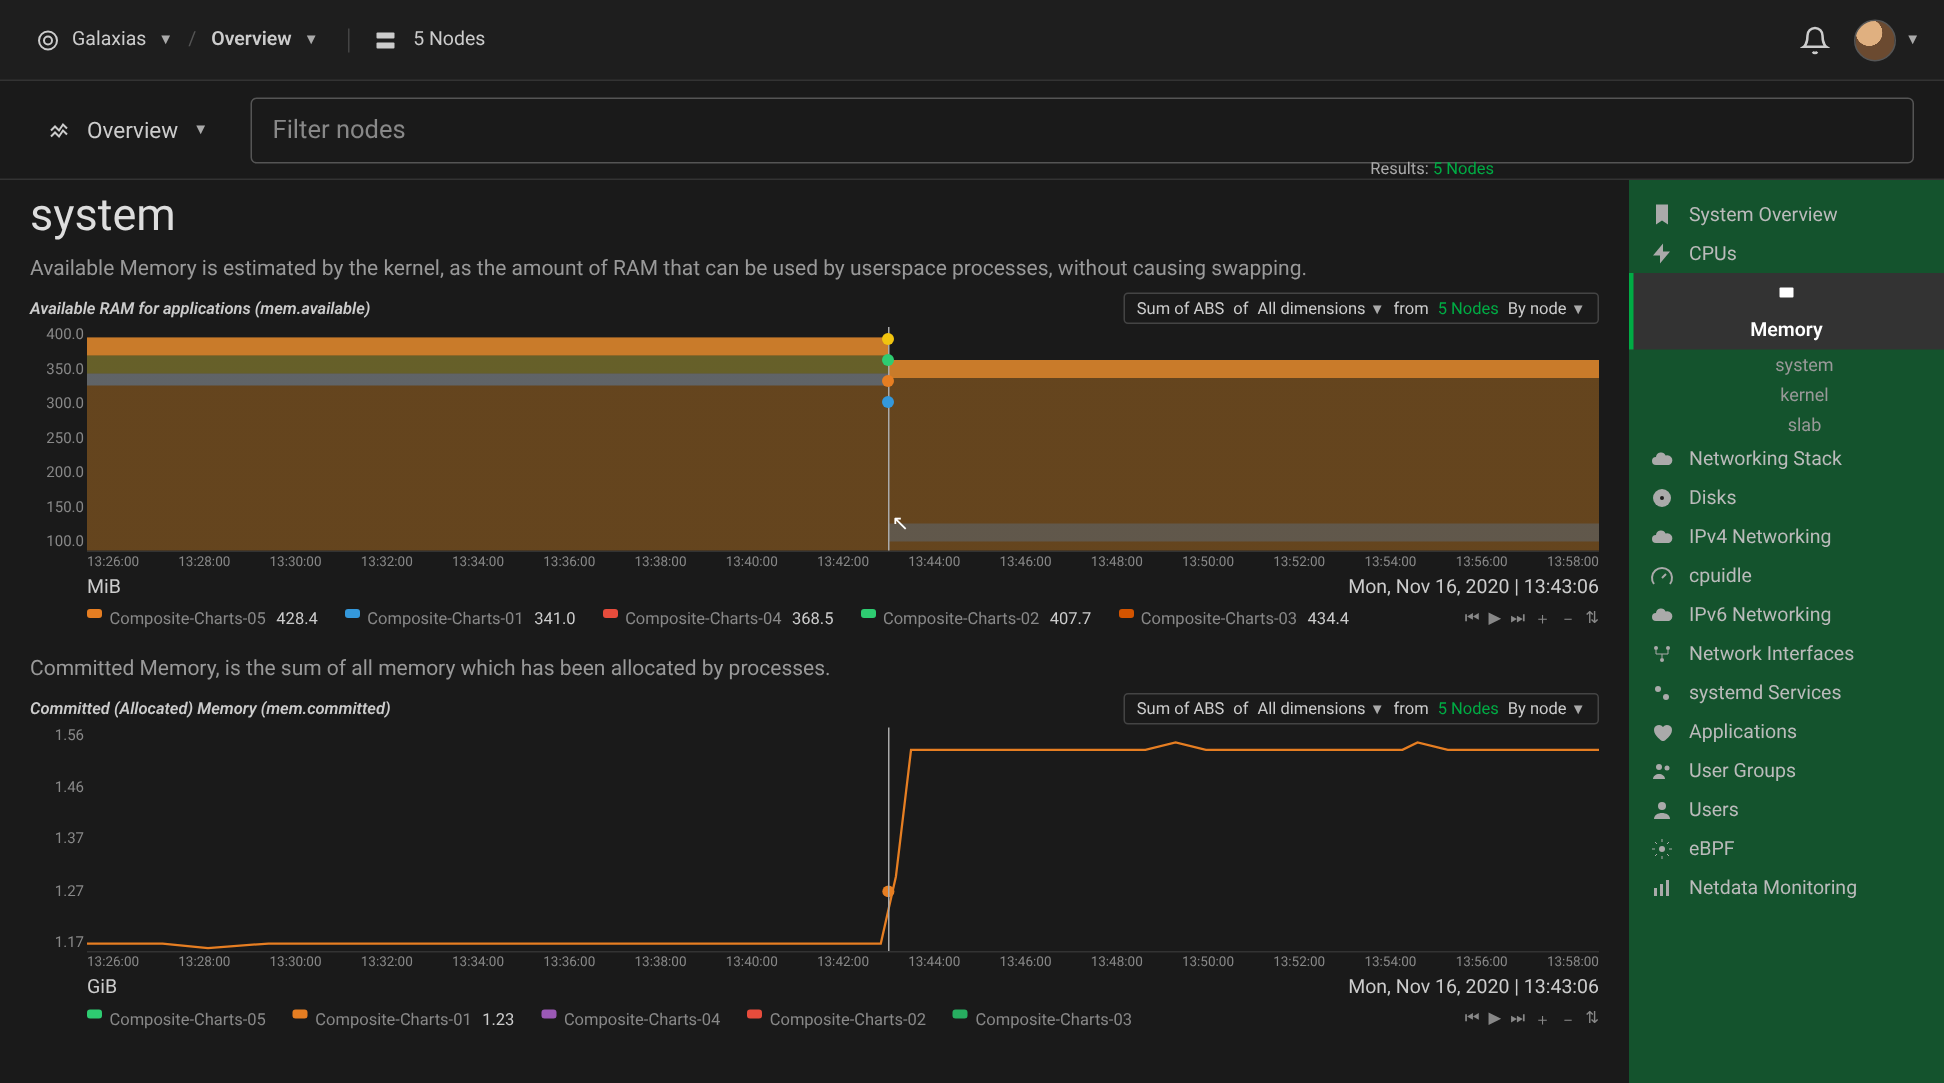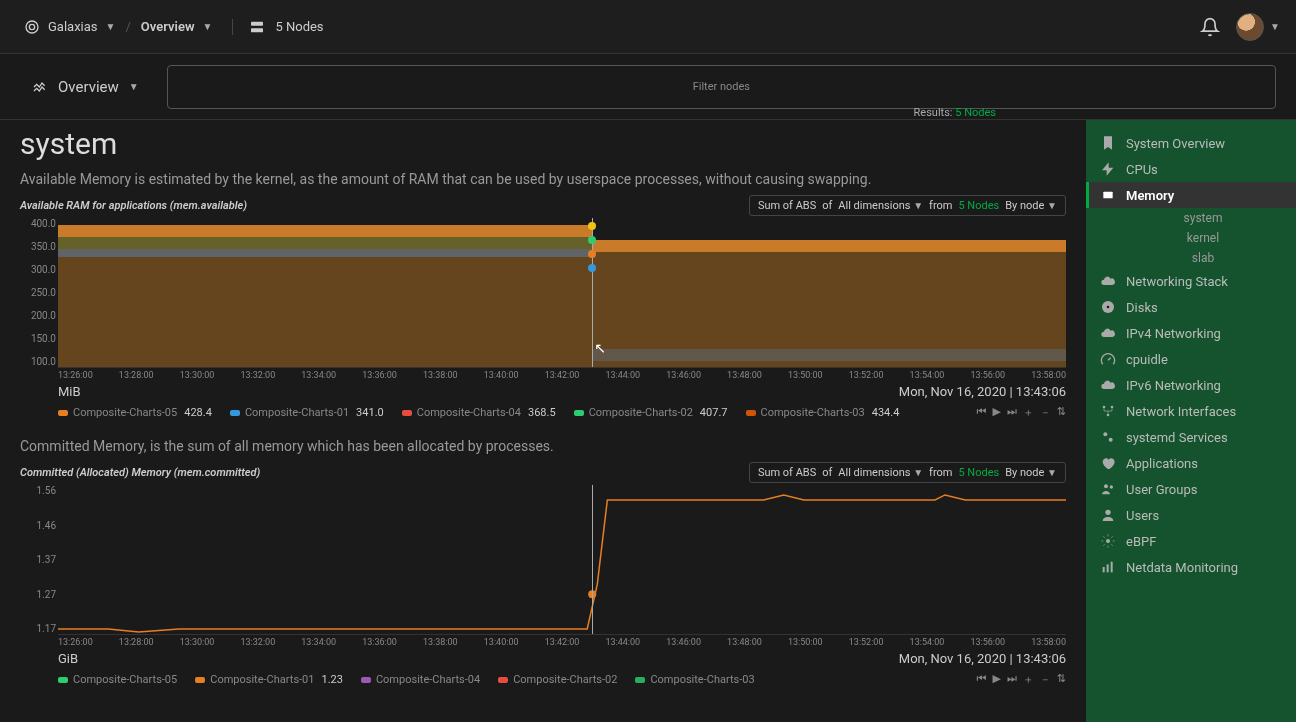--- a/index.html
+++ b/index.html
@@ -76,22 +76,21 @@
   padding: 6px 12px;
 }
 .filter-input {
   flex: 1;
   height: 44px;
   background: transparent;
   border: 1px solid #555;
   border-radius: 4px;
   color: #ccc;
   padding: 0 14px;
-  font-size: 11px;
-  text-align: center;
+  font-size: 17px;
 }
 .filter-input::placeholder { color: #888; }
 .date-range {
   height: 40px;
   border: 1px solid #555;
   border-radius: 4px;
   display: flex;
   align-items: center;
   padding: 0 12px;
   gap: 8px;
@@ -132,20 +131,21 @@
   padding: 5px 14px;
   color: #bbb;
   cursor: pointer;
 }
 .sidebar .item.active {
   background: #333;
   border-left: 3px solid #00ab44;
   color: #fff;
   font-weight: 600;
   padding-left: 11px;
+  flex-direction: column;
 }
 .sidebar .subitem {
   padding: 3px 14px 3px 38px;
   color: #999;
   font-size: 12px;
   cursor: pointer;
 }
 
 
 .section-title {
@@ -231,21 +231,20 @@
 .legend-row {
   display: flex;
   align-items: center;
   gap: 18px;
   margin-left: 38px;
   margin-top: 6px;
   font-size: 11px;
 }
 .legend-item {
   display: flex;
-  align-items: center;
   gap: 5px;
   color: #888;
 }
 .legend-item .dot {
   width: 10px; height: 6px; border-radius: 2px;
 }
 .legend-item .val { color: #ccc; margin-left: 2px; }
 .playback {
   margin-left: auto;
   display: flex;

